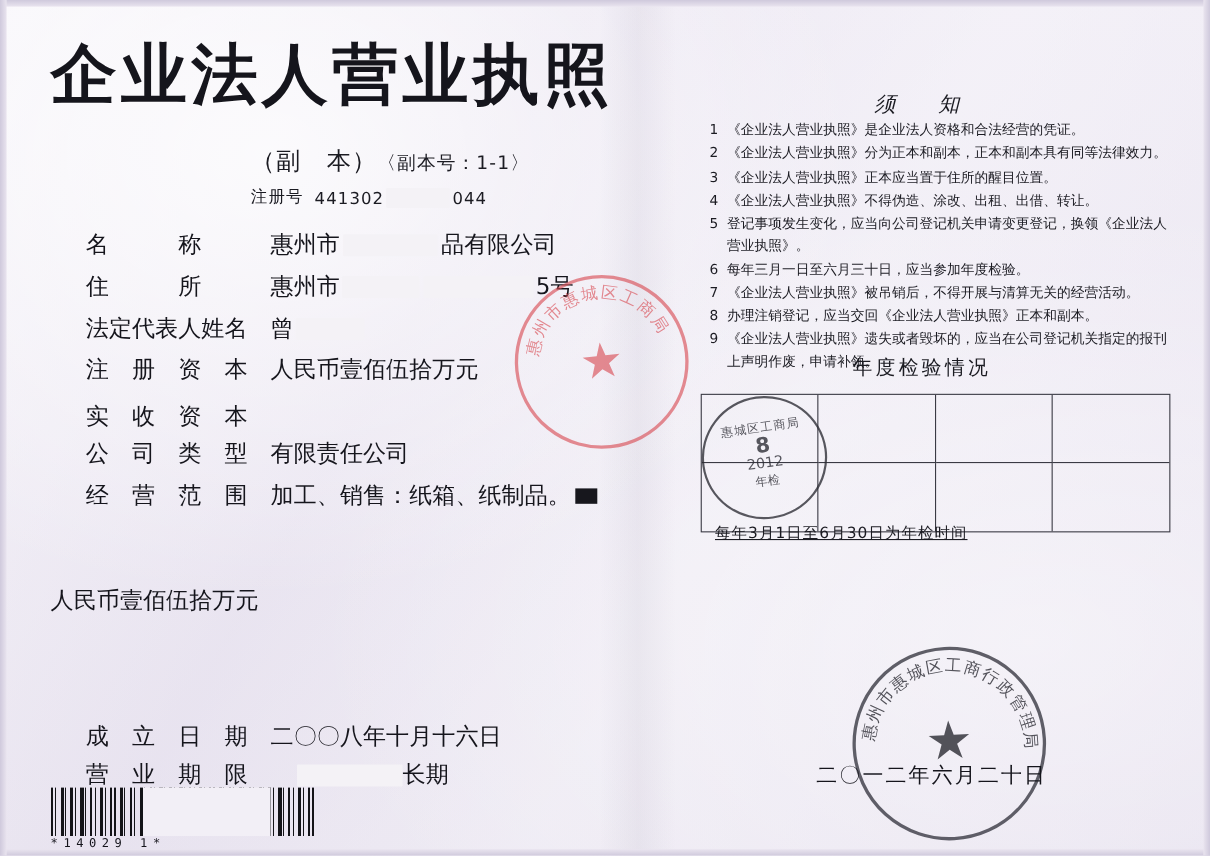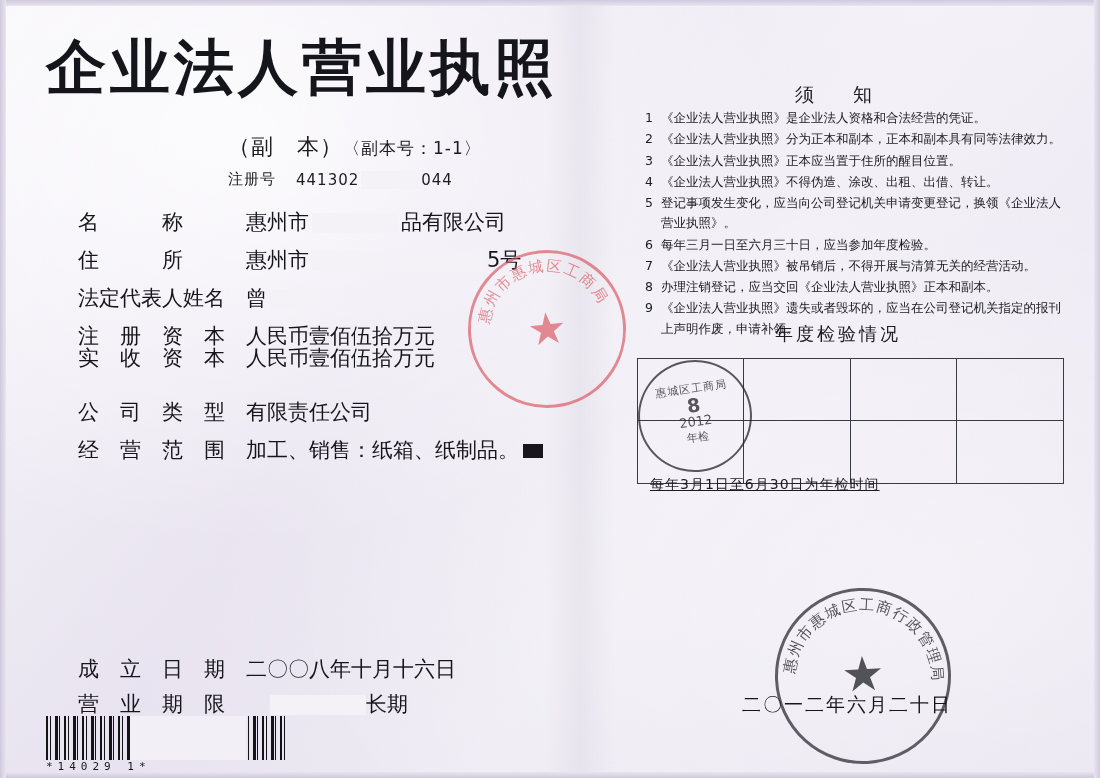--- a/index.html
+++ b/index.html
@@ -75,21 +75,21 @@
   }
   .field .lbl.spread {
     display:flex; justify-content:space-between;
   }
   .field .val { white-space:nowrap; }
 
   .f-name { left:46px; top:208px; }
   .f-addr { left:46px; top:246px; }
   .f-rep  { left:46px; top:284px; }
   .f-cap  { left:46px; top:322px; }
-  .f-paid { left:46px; top:344px; }
+  .f-paid { left:46px; top:364px;flex-direction:column; }
   .f-type { left:46px; top:398px; }
   .f-scope{ left:46px; top:436px; }
 
   .blackblock {
     display:inline-block; width:20px; height:14px;
     background:#17171d; vertical-align:middle; margin-left:4px;
   }
 
   .f-est { position:absolute; left:46px; top:655px; }
   .f-term{ position:absolute; left:46px; top:690px;gap:24px; }
@@ -108,21 +108,21 @@
     font-size:44px; line-height:1; color:#d94a52;
   }
   .stamp-red .arc {
     position:absolute; left:0; top:0; width:100%; height:100%;
   }
   .arc-text { font-size:15px; fill:#d94a52; letter-spacing:2px; }
 
   
   .notice-title {
     position:absolute; left:795px; top:82px;
-    font-size:19px; letter-spacing:10px; color:#1b1b22;
+    font-size:19px; letter-spacing:10px; color:#1b1b22;font-style:italic;
   }
   .notice-list {
     position:absolute; left:645px; top:108px; width:420px;
     font-size:12.5px; line-height:1.62; color:#1b1b22;
   }
   .notice-list .row { display:flex; margin-bottom:1px; }
   .notice-list .num { width:16px; flex:0 0 16px; }
   .notice-list .txt { flex:1; }
 
   .annual-title {
@@ -211,21 +211,21 @@
   <div class="edge-right"></div>
 
   <div class="doc-title">企业法人营业执照</div>
 
   <div class="copy-line">
     <span>（副　本）</span><span class="small">〈副本号：1-1〉</span>
   </div>
 
   <div class="reg-no">
     <span>注册号</span>
-    <span style="margin-left:20px">441302</span>
+    <span style="margin-left:10px">441302</span>
     <span class="redact" style="width:58px;height:18px;margin:0 2px;"></span>
     <span>044</span>
   </div>
 
   <div class="field f-name">
     <span class="lbl">名　　　称</span>
     <span class="val">
       <span>惠州市</span><span class="redact" style="width:86px;height:20px;margin:0 3px;"></span><span>品有限公司</span>
     </span>
   </div>

